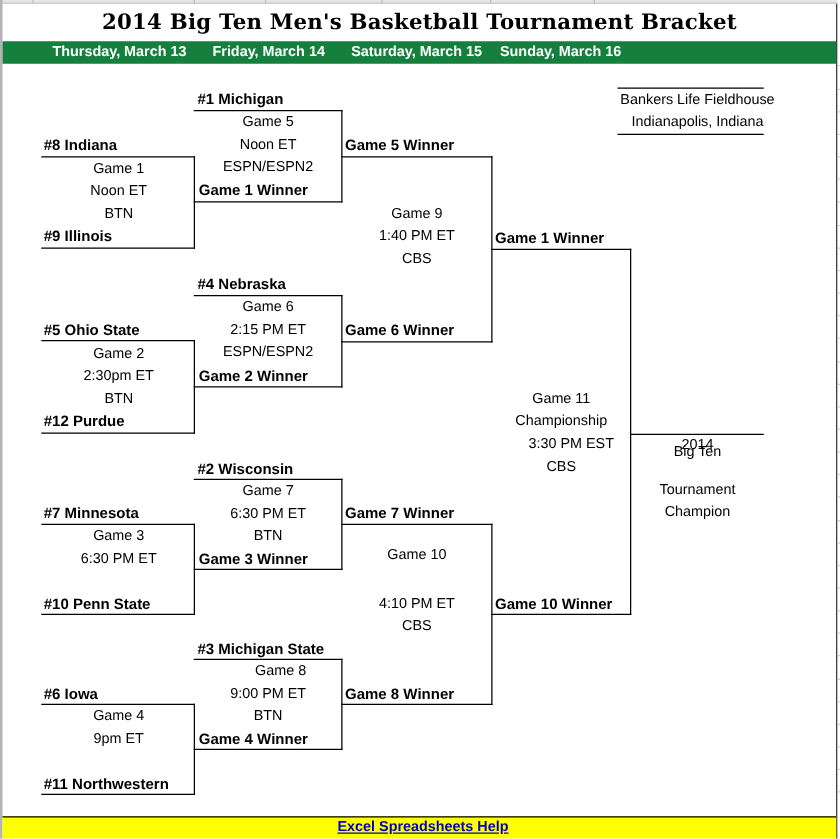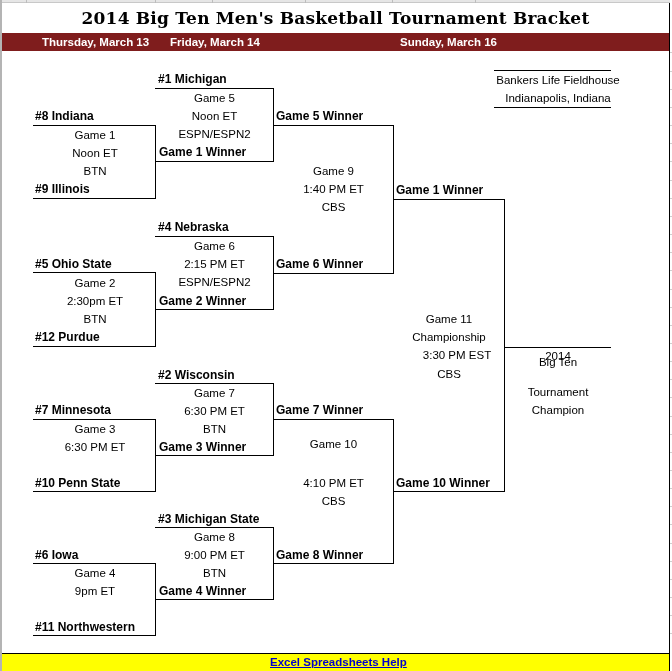--- a/index.html
+++ b/index.html
@@ -13,21 +13,21 @@
   .rightgrid { position: absolute; left: 670px; top: 0; width: 2px; height: 671px; background: #fff; }
   .rightgrid i { position: absolute; left: 0; width: 2px; height: 1px; background: #d0d0d0; }
 
   .title {
     position: absolute; left: 2px; top: 4px; width: 667px; height: 28px;
     text-align: center; font-family: "DejaVu Serif", serif; font-weight: bold;
     font-size: 17px; line-height: 28px; letter-spacing: 0.2px;
   }
   .dateband {
     position: absolute; left: 2px; top: 33px; width: 667px; height: 18px;
-    background: #7f1d1d;
+    background: #15803d;
   }
   .dateband span {
     position: absolute; top: 0; line-height: 18px; color: #fff;
     font-family: "Liberation Sans", sans-serif; font-weight: bold; font-size: 11.5px;
     white-space: nowrap;
   }
 
   .cell {
     position: absolute; height: 18px; line-height: 18px; font-size: 11.5px;
     font-family: "Liberation Sans", sans-serif; white-space: nowrap;
@@ -95,20 +95,21 @@
     <i style="top:597px"></i>
     <i style="top:615px"></i>
     <i style="top:633px"></i>
 </div>
 
 <div class="title">2014 Big Ten Men's Basketball Tournament Bracket</div>
 
 <div class="dateband">
   <span style="left:40px">Thursday, March 13</span>
   <span style="left:168px">Friday, March 14</span>
+  <span style="left:279px">Saturday, March 15</span>
   <span style="left:398px">Sunday, March 16</span>
 </div>
 
 <div class="hl" style="left:494px; top:70px; width:117px"></div>
 <div class="cell c" style="left:494px; top:71px; width:128px">Bankers Life Fieldhouse</div>
 <div class="cell c" style="left:494px; top:89px; width:128px">Indianapolis, Indiana</div>
 <div class="hl" style="left:494px; top:107px; width:117px"></div>
 
 <div>
   <div class="cell team" style="left:35px; top:107px">#8 Indiana</div>
@@ -183,21 +184,21 @@
   <div class="cell c" style="left:156px; top:402px; width:117px">6:30 PM ET</div>
   <div class="cell c" style="left:156px; top:420px; width:117px">BTN</div>
   <div class="cell team" style="left:159px; top:438px">Game 3 Winner</div>
   <div class="hl" style="left:155px; top:455px; width:119px"></div>
   <div class="vl" style="left:273px; top:383px; height:73px"></div>
 </div>
 
 <div>
   <div class="cell team" style="left:158px; top:510px">#3 Michigan State</div>
   <div class="hl" style="left:155px; top:527px; width:119px"></div>
-  <div class="cell c" style="left:156px; top:528px; width:117px">Game 8</div>
+  <div class="cell c" style="left:166px; top:528px; width:117px">Game 8</div>
   <div class="cell c" style="left:156px; top:546px; width:117px">9:00 PM ET</div>
   <div class="cell c" style="left:156px; top:564px; width:117px">BTN</div>
   <div class="cell team" style="left:159px; top:582px">Game 4 Winner</div>
   <div class="hl" style="left:155px; top:599px; width:119px"></div>
   <div class="vl" style="left:273px; top:527px; height:73px"></div>
 </div>
 
 <div>
   <div class="cell team" style="left:276px; top:107px">Game 5 Winner</div>
   <div class="hl" style="left:273px; top:125px; width:121px"></div>

